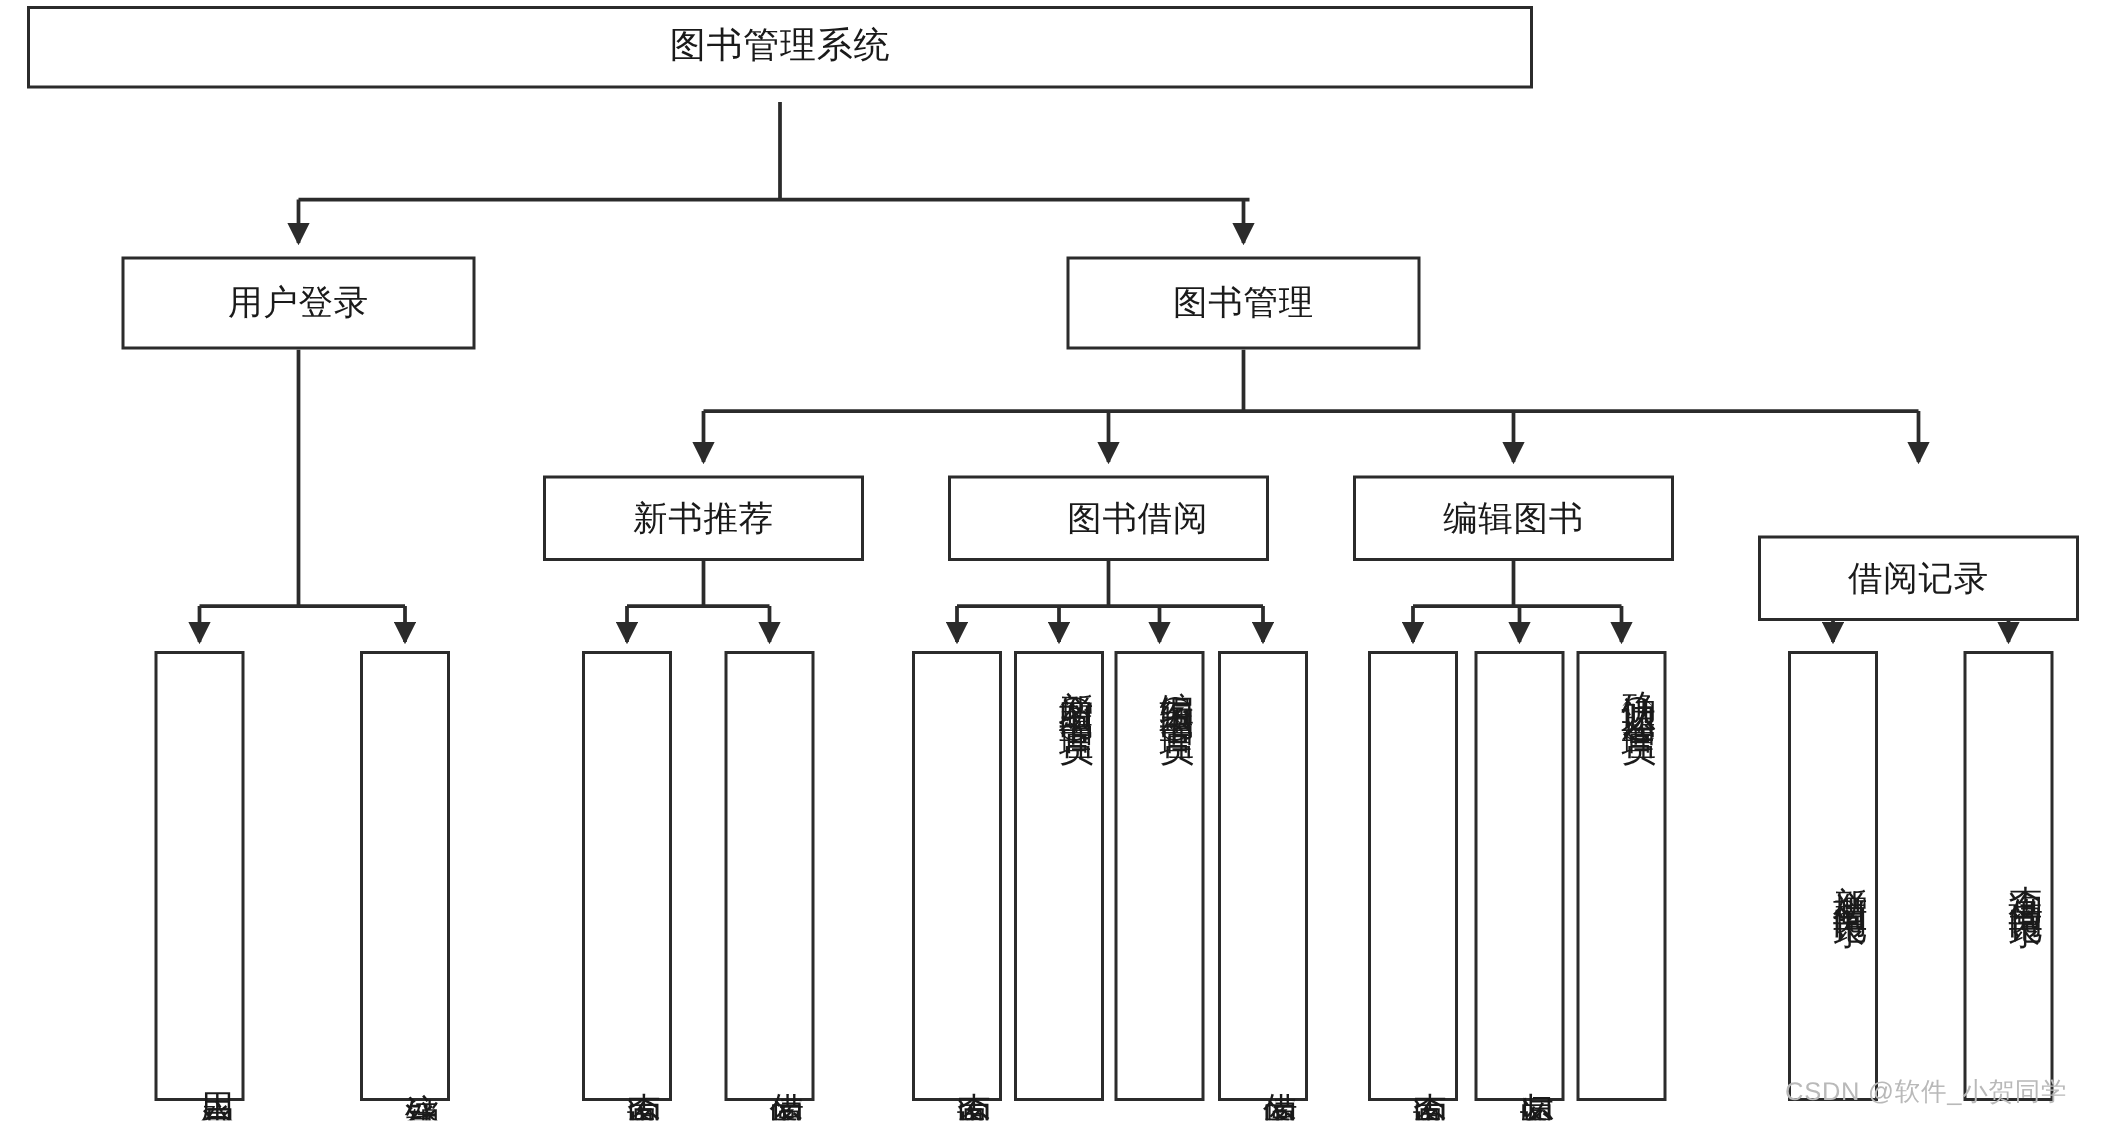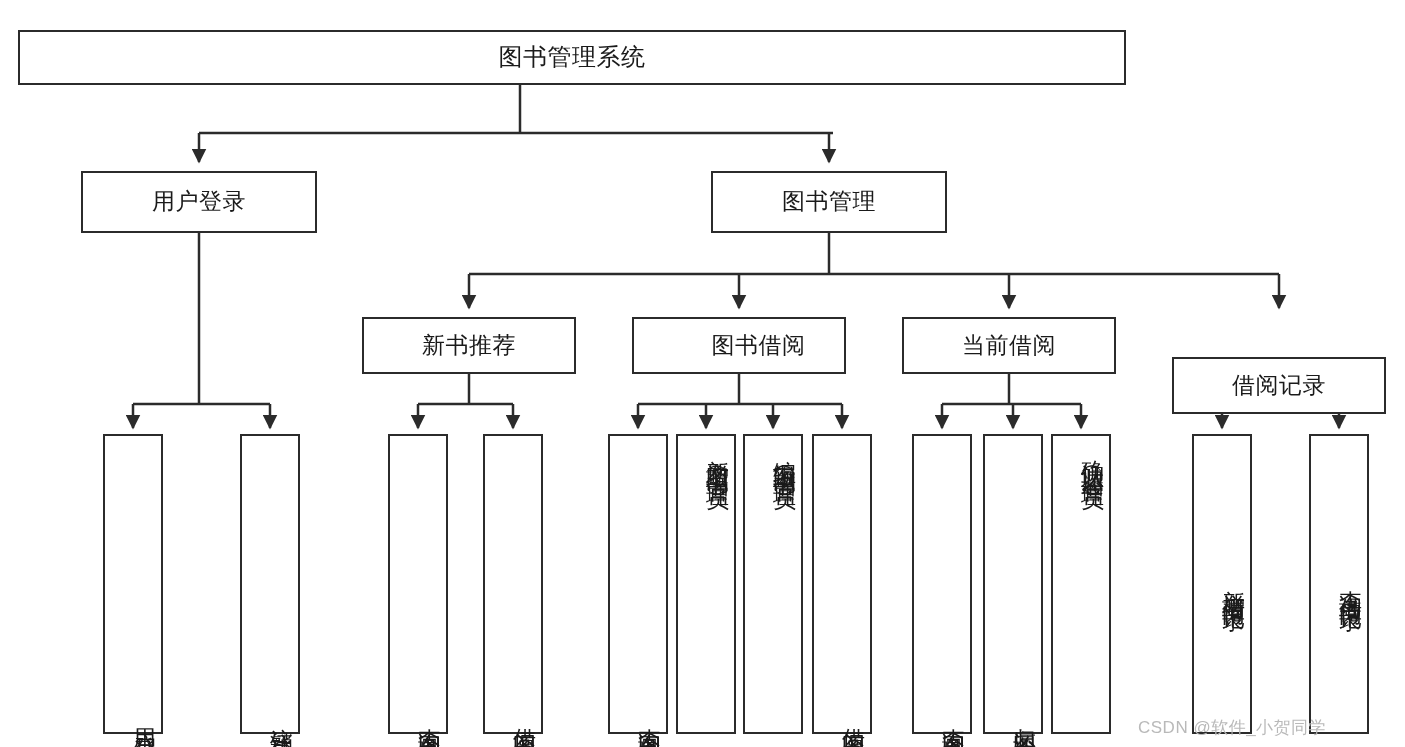--- a/index.html
+++ b/index.html
@@ -54,21 +54,21 @@
     padding-bottom: 6px;
   }
   .node.vert .vlabel {
     display: block;
     writing-mode: vertical-rl;
     text-orientation: upright;
     white-space: nowrap;
   }
   .watermark {
     position: absolute;
-    left: 1138px;
+    left: 1190px;
     top: 716px;
     font-size: 17px;
     color: #b9b9b9;
     white-space: nowrap;
     letter-spacing: 0.5px;
   }
 </style>
 </head>
 <body>
 
@@ -117,39 +117,39 @@
       <path d="M 1013 404 L 1013 428" marker-end="url(#arrow)"></path>
       <path d="M 1081 404 L 1081 428" marker-end="url(#arrow)"></path>
 
       <path d="M 1279 374 L 1279 404"></path>
       <path d="M 1222 404 L 1339 404"></path>
       <path d="M 1222 404 L 1222 428" marker-end="url(#arrow)"></path>
       <path d="M 1339 404 L 1339 428" marker-end="url(#arrow)"></path>
     </g>
   </svg>
 
-  <div class="node horiz root" style="left:18px; top:30px; width:1108px; height:55px;">
+  <div class="node horiz root" style="left:18px; top:4px; width:1004px; height:55px;">
     <span>图书管理系统</span>
   </div>
 
   <div class="node horiz" style="left:81px; top:171px; width:236px; height:62px;">
     <span>用户登录</span>
   </div>
   <div class="node horiz" style="left:711px; top:171px; width:236px; height:62px;">
     <span>图书管理</span>
   </div>
 
   <div class="node horiz" style="left:362px; top:317px; width:214px; height:57px;">
     <span>新书推荐</span>
   </div>
   <div class="node horiz" style="left:632px; top:317px; width:214px; height:57px;padding-left:39px;">
     <span>图书借阅</span>
   </div>
   <div class="node horiz" style="left:902px; top:317px; width:214px; height:57px;">
-    <span>当前借阅</span>
+    <span>编辑图书</span>
   </div>
   <div class="node horiz" style="left:1172px; top:317px; width:214px; height:57px;margin-top:40px;">
     <span>借阅记录</span>
   </div>
 
   <div class="node vert" style="left:103px; top:434px; width:60px; height:300px; justify-content:flex-end;">
     <span class="vlabel">用户登录</span>
   </div>
   <div class="node vert" style="left:240px; top:434px; width:60px; height:300px; justify-content:flex-end;">
     <span class="vlabel">注销登录</span>

